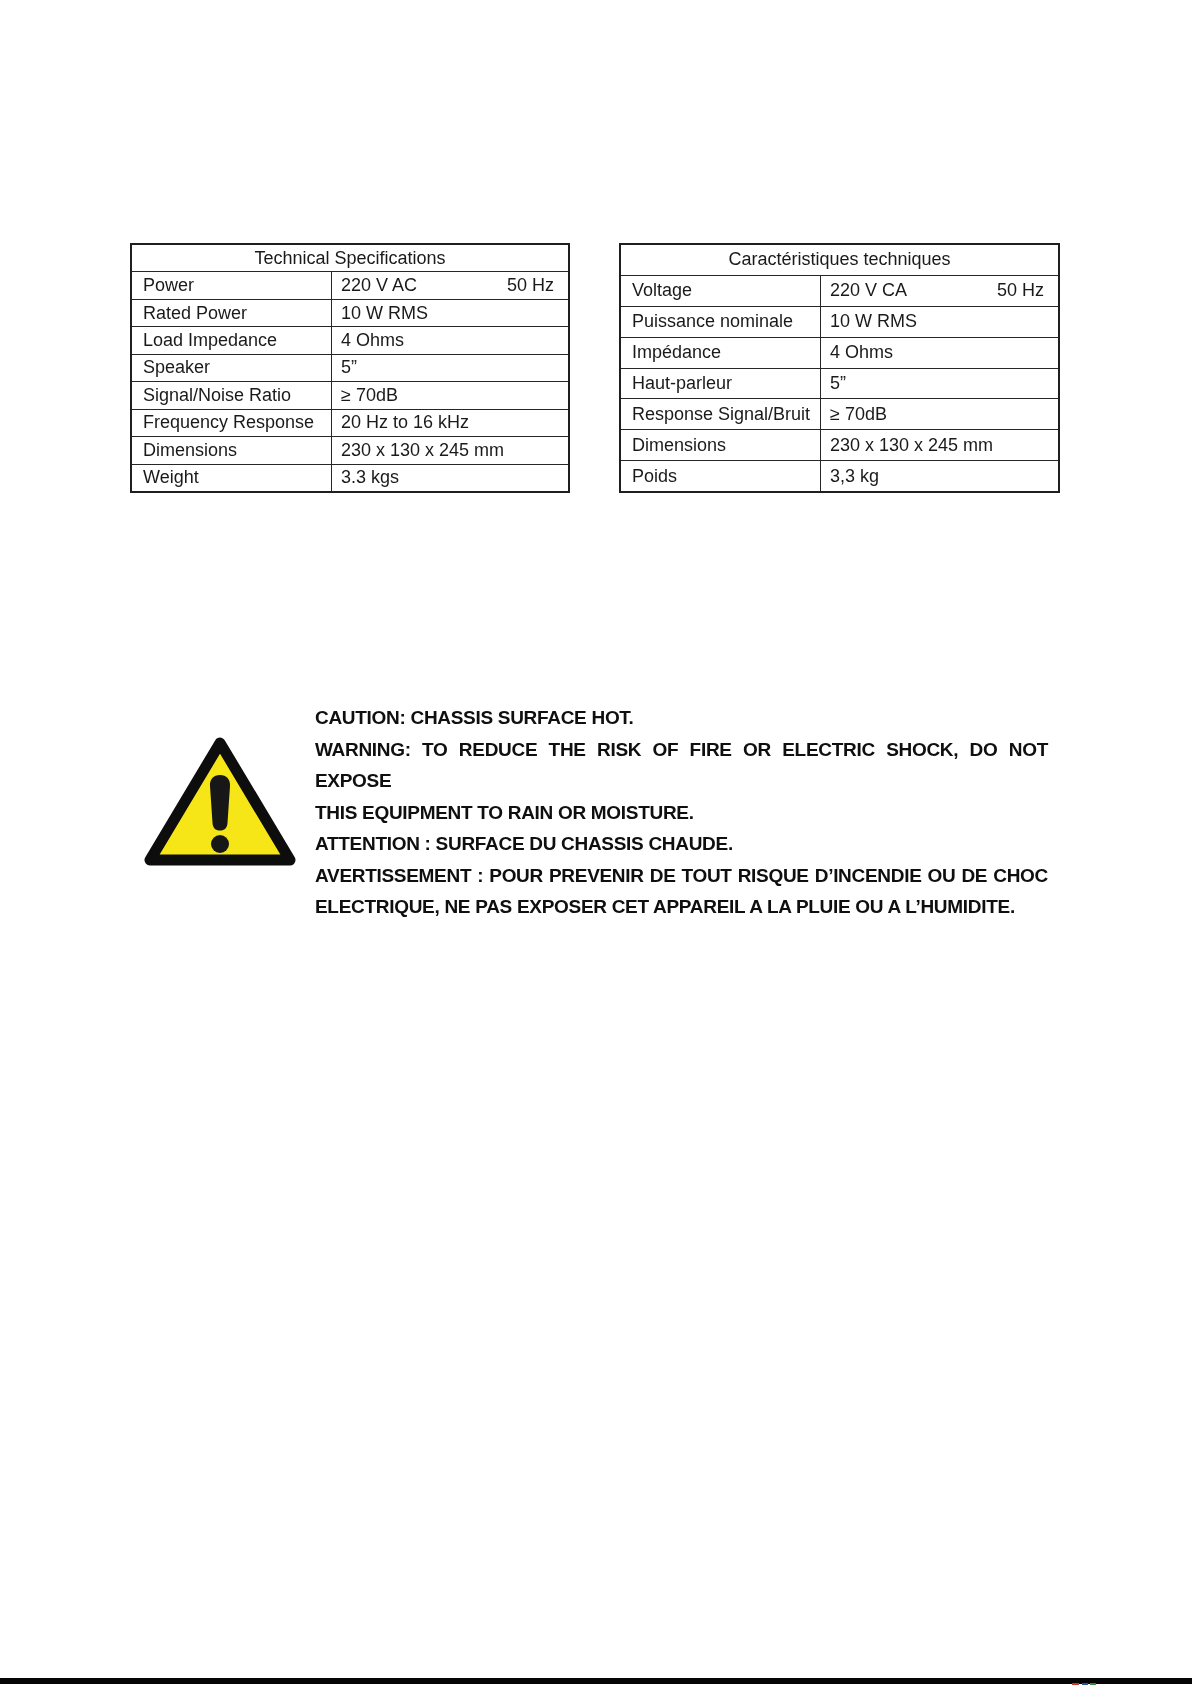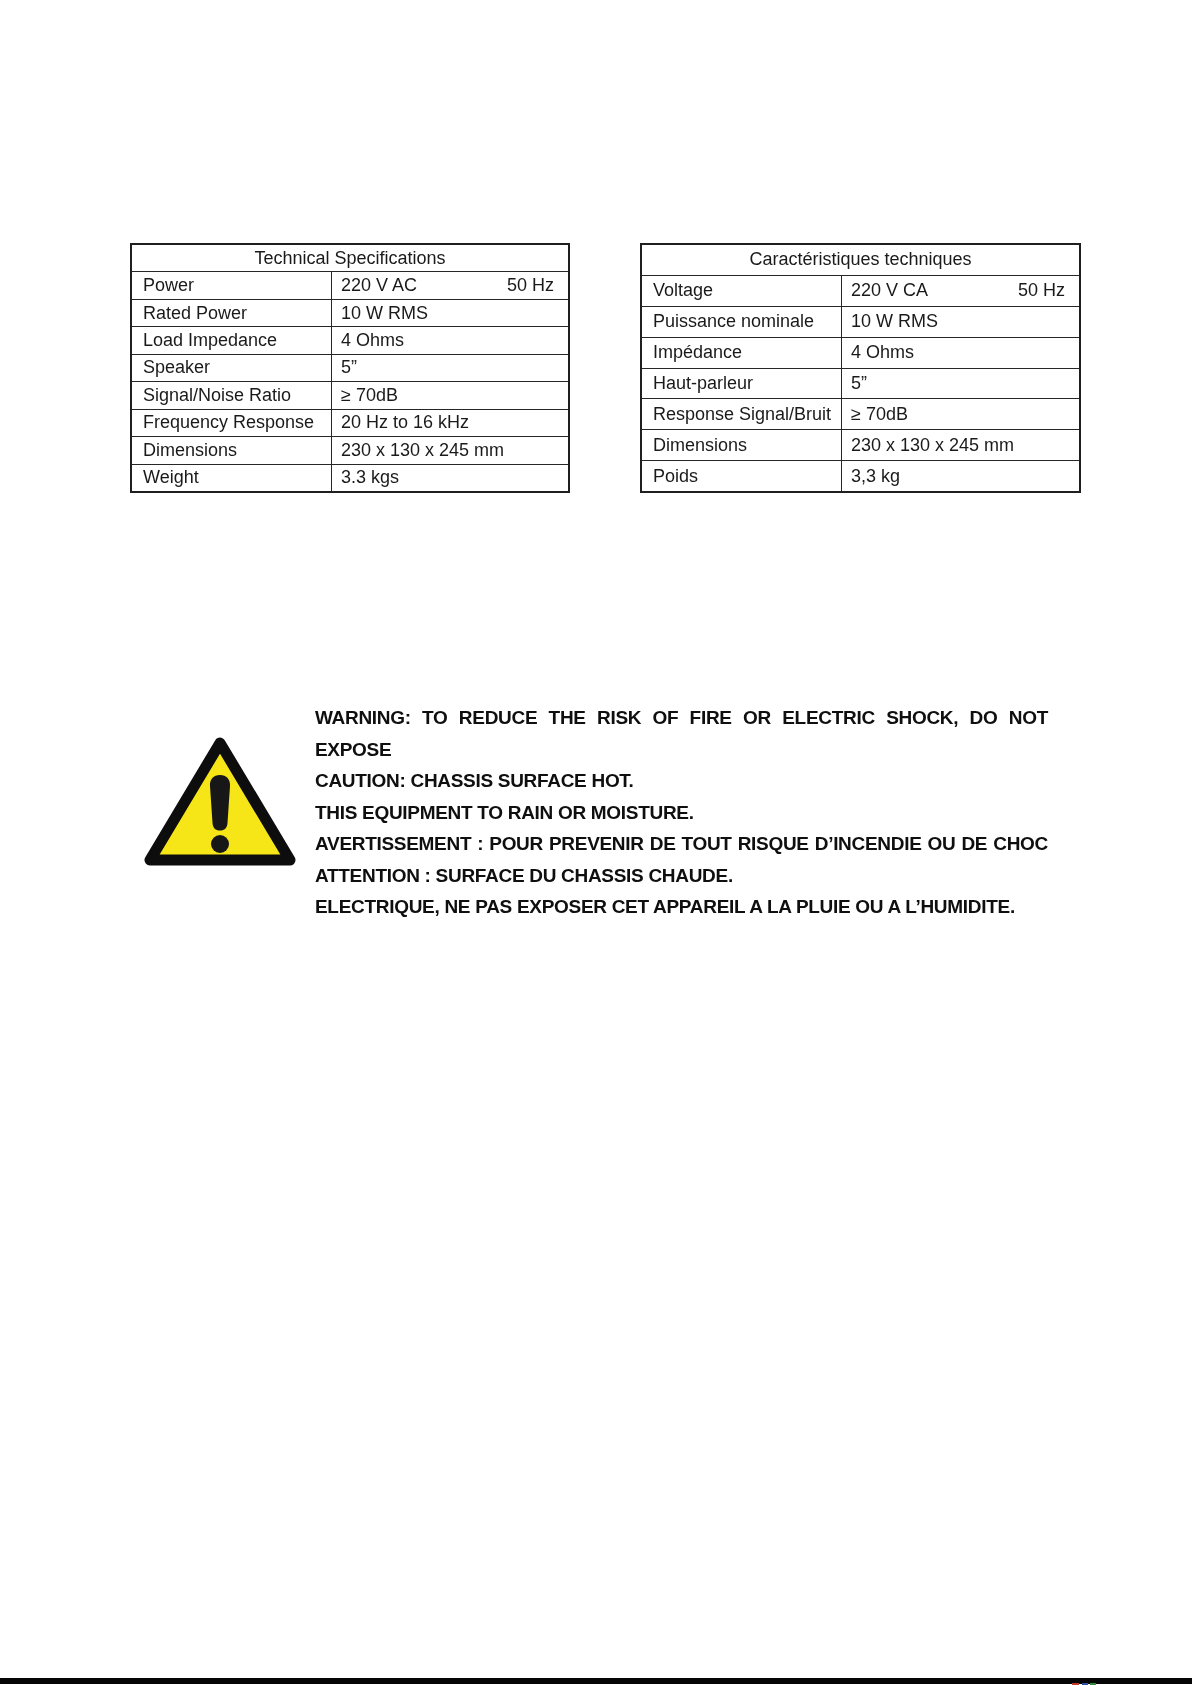--- a/index.html
+++ b/index.html
@@ -20,21 +20,21 @@
     height: 250px;
     box-sizing: border-box;
     border: 2px solid #1f1f1f;
     display: flex;
     flex-direction: column;
     background: #ffffff;
     font-size: 18px;
     color: #1a1a1a;
   }
   .spec-table.en { left: 130px; width: 440px; }
-  .spec-table.fr { left: 619px; width: 441px; margin-left: 21px; }
+  .spec-table.fr { left: 619px; width: 441px; }
 
   .table-title {
     flex: 1;
     display: flex;
     align-items: center;
     justify-content: center;
     white-space: nowrap;
   }
   .spec-row {
     flex: 1;
@@ -214,25 +214,25 @@
   </div>
     </section>
 
   <svg class="warning-icon" viewBox="0 0 158 133" xmlns="http://www.w3.org/2000/svg" aria-hidden="true">
     <path d="M79 8 L9 125 L149 125 Z" fill="#F6E617" stroke="#0d0d0d" stroke-width="11" stroke-linejoin="round"></path>
     <path d="M79 40 C85.5 40 89.5 44.5 89 51 L86.5 88 C86.2 93 83.5 95.5 79 95.5 C74.5 95.5 71.8 93 71.5 88 L69 51 C68.5 44.5 72.5 40 79 40 Z" fill="#171717"></path>
     <circle cx="79" cy="109" r="9" fill="#171717"></circle>
   </svg>
 
   <div class="warning-text">
+      <div class="warning-line">CAUTION: CHASSIS SURFACE HOT.</div>
       <div class="warning-line justified">WARNING: TO REDUCE THE RISK OF FIRE OR ELECTRIC SHOCK, DO NOT EXPOSE</div>
-      <div class="warning-line">CAUTION: CHASSIS SURFACE HOT.</div>
       <div class="warning-line">THIS EQUIPMENT TO RAIN OR MOISTURE.</div>
+      <div class="warning-line">ATTENTION : SURFACE DU CHASSIS CHAUDE.</div>
       <div class="warning-line justified">AVERTISSEMENT : POUR PREVENIR DE TOUT RISQUE D’INCENDIE OU DE CHOC</div>
-      <div class="warning-line">ATTENTION : SURFACE DU CHASSIS CHAUDE.</div>
       <div class="warning-line">ELECTRIQUE, NE PAS EXPOSER CET APPAREIL A LA PLUIE OU A L’HUMIDITE.</div>
     </div>
 
   <div class="bottom-bar"></div>
   <div class="speck red"></div>
   <div class="speck blue"></div>
   <div class="speck green"></div>
 
 </div>
 

